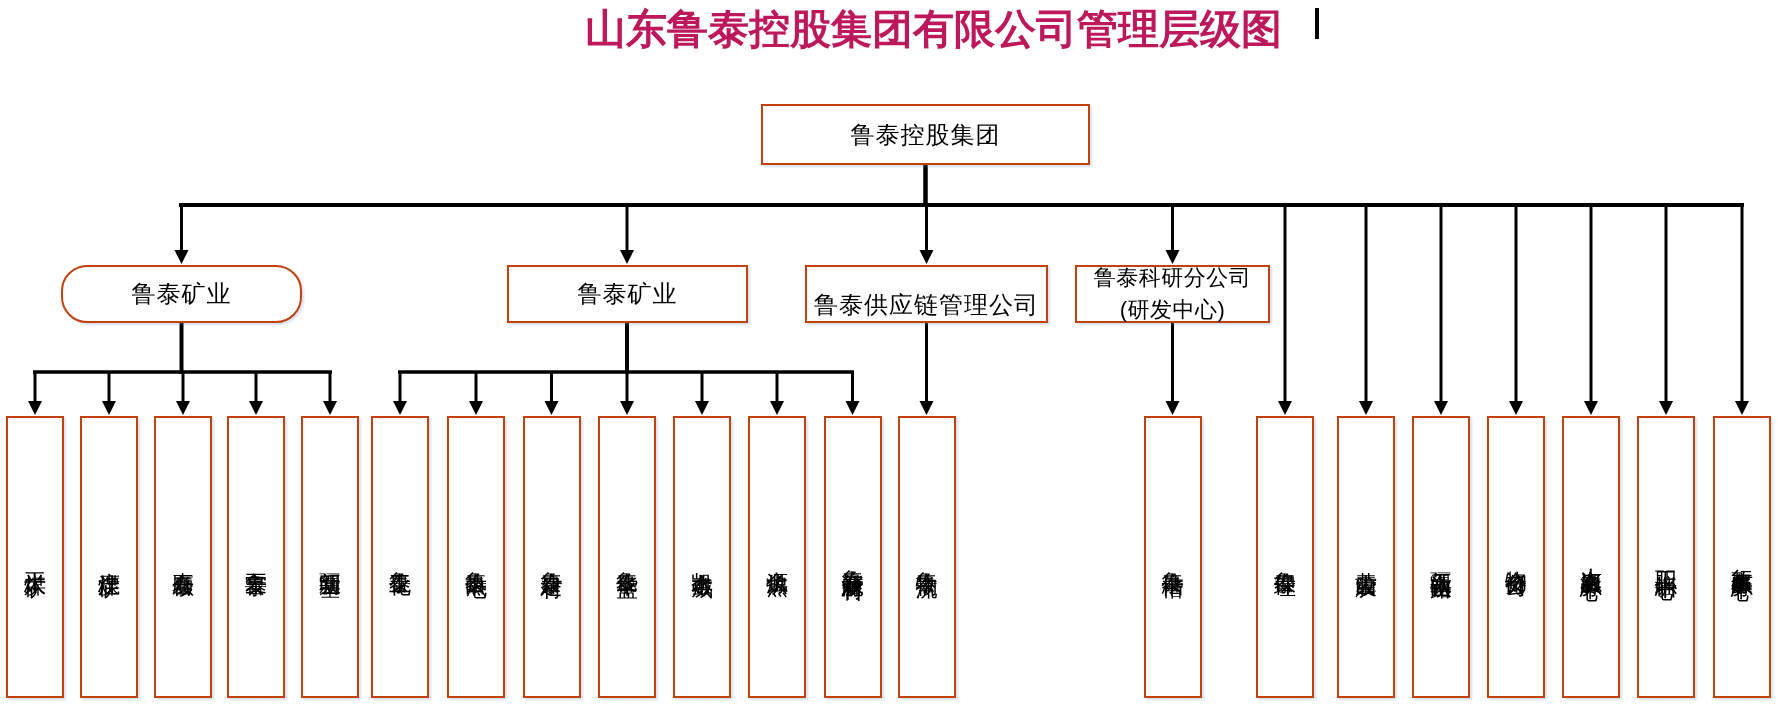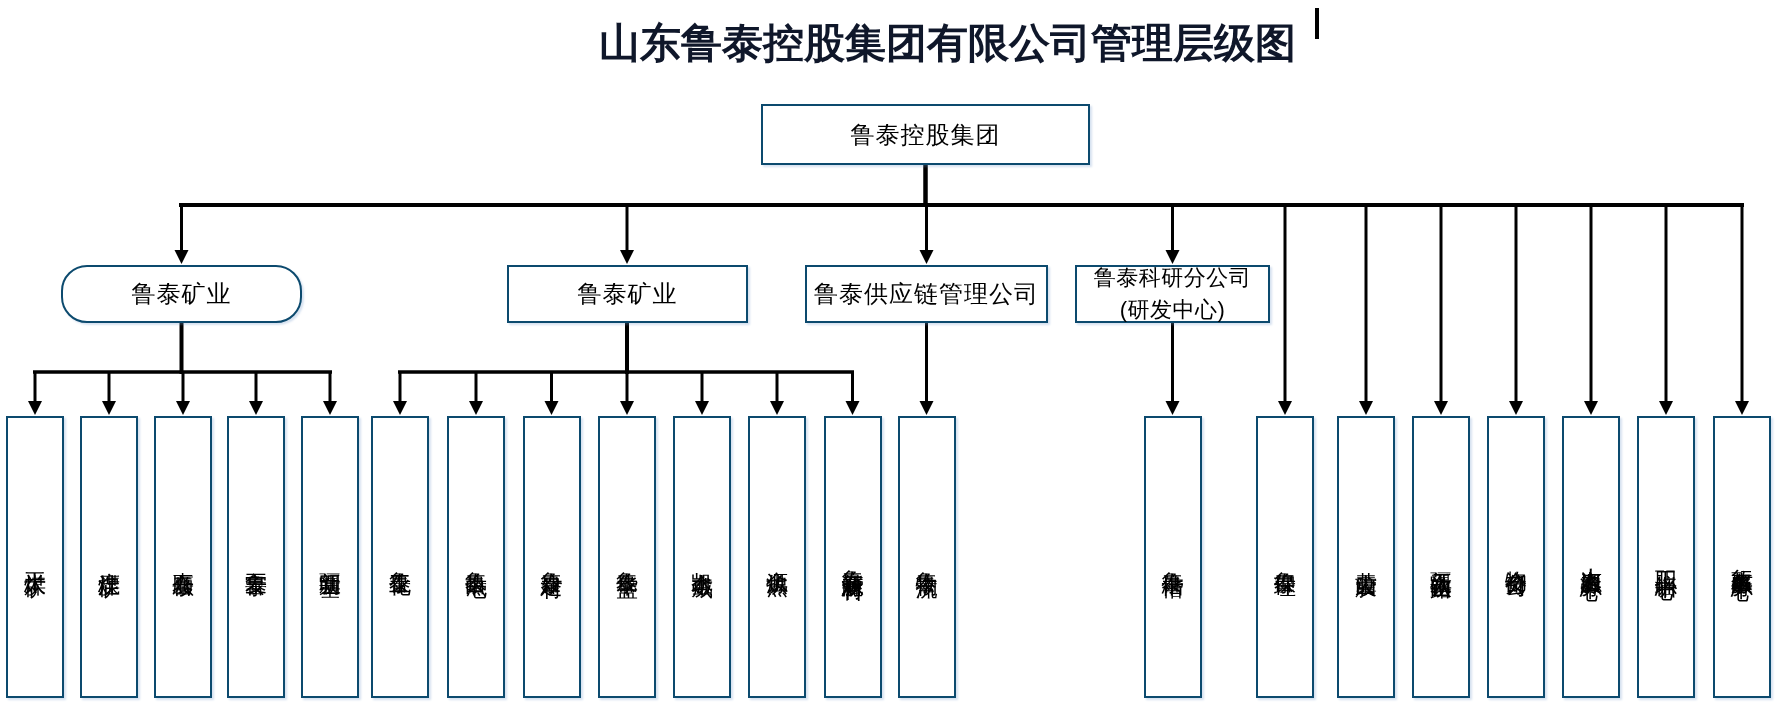--- a/index.html
+++ b/index.html
@@ -1,23 +1,23 @@
 <!DOCTYPE html>
 <html><head>
 <meta charset="utf-8">
 <style>
   html,body{margin:0;padding:0;background:#ffffff;}
   .stage{position:relative;width:1778px;height:708px;background:#ffffff;
          font-family:"Liberation Sans","DejaVu Sans",sans-serif;overflow:hidden;}
-  .chart-title{position:absolute;left:585px;top:2px;margin:14px;
+  .chart-title{position:absolute;left:585px;top:2px;margin:0;
          font-family:"Liberation Serif","DejaVu Serif",serif;font-weight:bold;
-         font-size:41px;color:#0f172a;white-space:nowrap;}
+         font-size:41px;color:#be185d;white-space:nowrap;}
   .cursor{position:absolute;left:1315px;top:8px;width:4px;height:31px;background:#000;}
   svg.connectors{position:absolute;left:0;top:0;pointer-events:none;}
-  .org-box{position:absolute;box-sizing:border-box;border:2px solid #0c4a6e;background:#fff;
+  .org-box{position:absolute;box-sizing:border-box;border:2px solid #c2410c;background:#fff;
          display:flex;align-items:center;justify-content:center;color:#000;
          box-shadow:2px 2px 2px rgba(110,150,200,0.28);}
   .h-label{font-size:24px;letter-spacing:1px;white-space:nowrap;}
   .two-line{flex-direction:column;line-height:1.45;}
   .two-line .h-label{font-size:22px;letter-spacing:0.5px;}
   .v-label{writing-mode:vertical-rl;text-orientation:upright;font-size:22px;
          letter-spacing:1.5px;white-space:nowrap;}
 </style>
 </head>
 <body>
@@ -86,21 +86,21 @@
   <div id="nodes">
       <div class="org-box" style="left: 761px; top: 104px; width: 329px; height: 61px;">
         <span class="h-label">鲁泰控股集团</span>
       </div>
       <div class="org-box" style="left: 61px; top: 265px; width: 241px; height: 58px; border-radius: 26px;">
         <span class="h-label">鲁泰矿业</span>
       </div>
       <div class="org-box" style="left: 507px; top: 265px; width: 241px; height: 58px;">
         <span class="h-label">鲁泰矿业</span>
       </div>
-      <div class="org-box" style="left: 805px; top: 265px; width: 243px; height: 58px;">
+      <div class="org-box" style="left: 805px; top: 265px; width: 243px; height: 58px; align-items: flex-end;">
         <span class="h-label">鲁泰供应链管理公司</span>
       </div>
       <div class="org-box two-line" style="left: 1075px; top: 265px; width: 195px; height: 58px;">
         <span class="h-label">鲁泰科研分公司</span>
         <span class="h-label">(研发中心)</span>
       </div>
       <div class="org-box" style="left: 6px; top: 416px; width: 58px; height: 282px;">
         <span class="v-label">太平煤矿</span>
       </div>
       <div class="org-box" style="left: 80px; top: 416px; width: 58px; height: 282px;">

